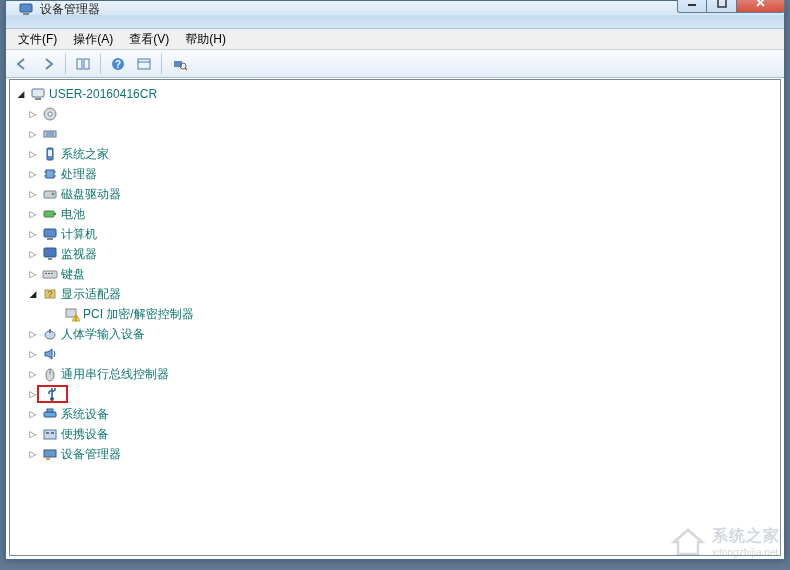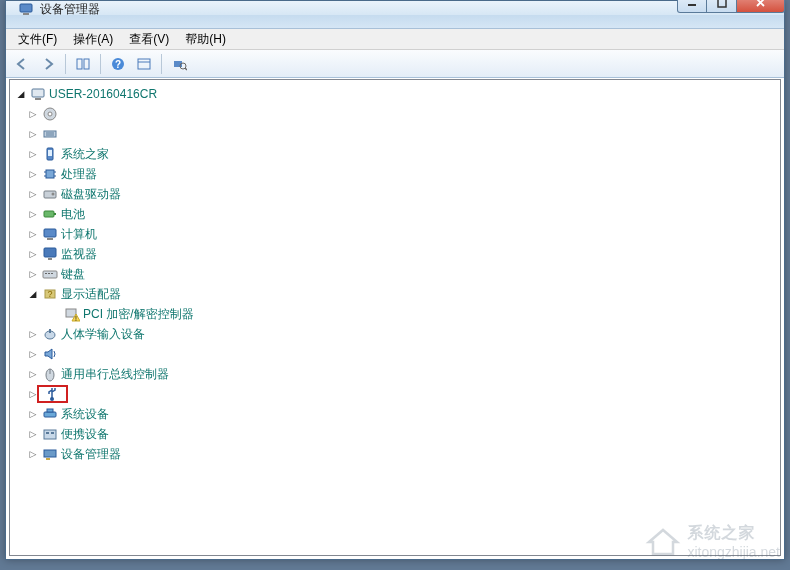--- a/index.html
+++ b/index.html
@@ -23,21 +23,21 @@
 .expander { width: 14px; height: 14px; display: inline-flex; align-items: center; justify-content: center; flex-shrink: 0; }
 .exp-tri { font-size: 9px; color: #666; }
 .exp-tri.open { color: #222; }
 .node-icon { width: 16px; height: 16px; margin: 0 3px 0 2px; display: inline-flex; align-items: center; justify-content: center; flex-shrink: 0; }
 .node-label { color: #0f766e; }
 .depth-1 { padding-left: 16px; }
 .depth-2 { padding-left: 38px; }
 .highlight-box { border: 2px solid #d02020; padding: 0 3px; margin-left: -3px; display: inline-flex; align-items: center; height: 18px; }
 .watermark { position: absolute; right: 10px; bottom: 10px; color: rgba(80,100,120,0.25); font-size: 14px; display: flex; align-items: center; gap: 6px; pointer-events: none; }
 .watermark-text { font-size: 16px; font-weight: bold; letter-spacing: 1px; }
-.watermark-sub { font-size: 14px; display: block; }
+.watermark-sub { font-size: 10px; display: block; }
 </style>
 </head>
 <body>
 
 <div class="window">
 
   <div class="titlebar">
     <span class="titlebar-icon">
       <svg width="16" height="16" viewBox="0 0 16 16">
           <rect x="2" y="3" width="12" height="8" rx="1" fill="#5a8ac8" stroke="#2a5a9a"></rect>

